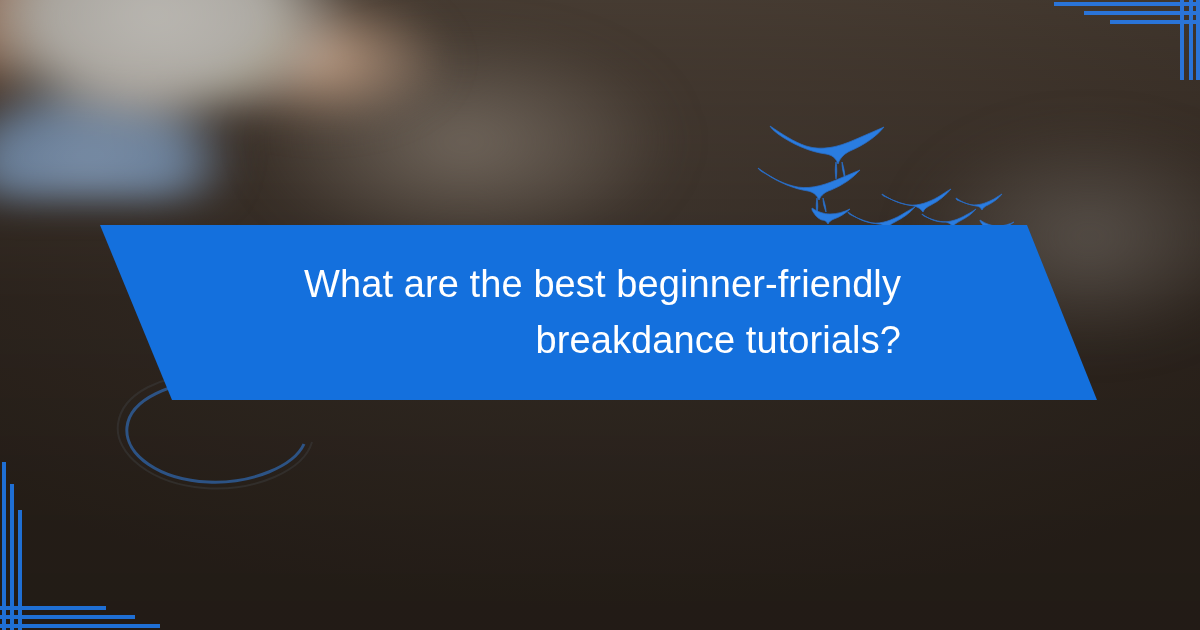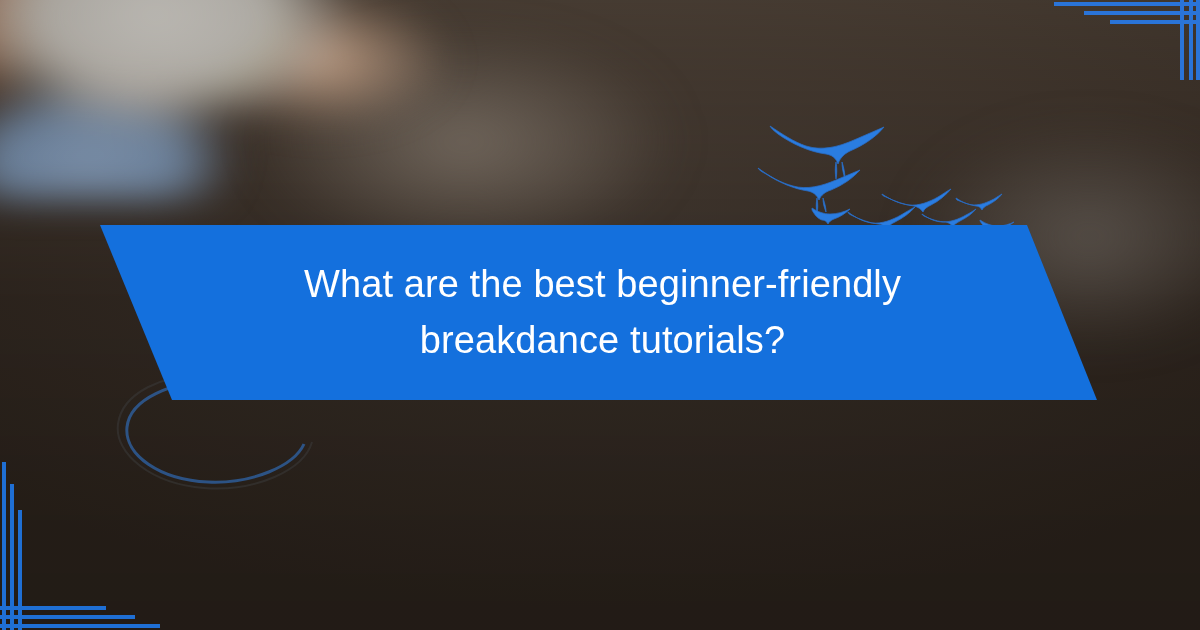--- a/index.html
+++ b/index.html
@@ -147,21 +147,21 @@
     width: 855px;
     height: 175px;
     display: flex;
     flex-direction: column;
     align-items: center;
     justify-content: center;
     color: #ffffff;
     font-size: 38px;
     line-height: 1.45;
     font-weight: 400;
-    text-align: center;
+    text-align: right;
     letter-spacing: 0.1px;
     white-space: pre-line;
   }
 </style>
 </head>
 <body>
 
 <div id="canvas">
 
   <div class="photo">

